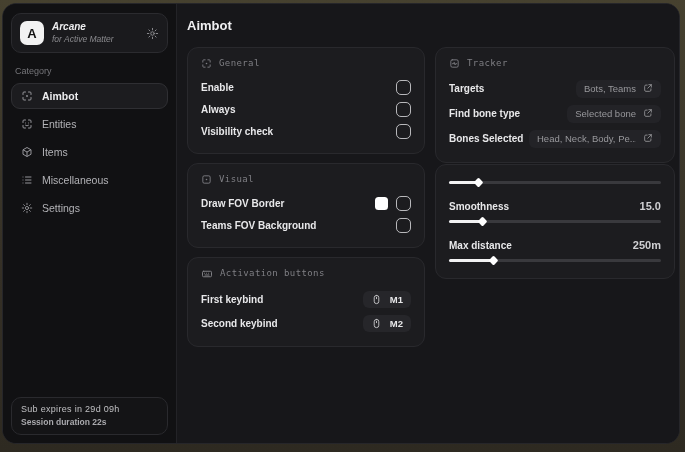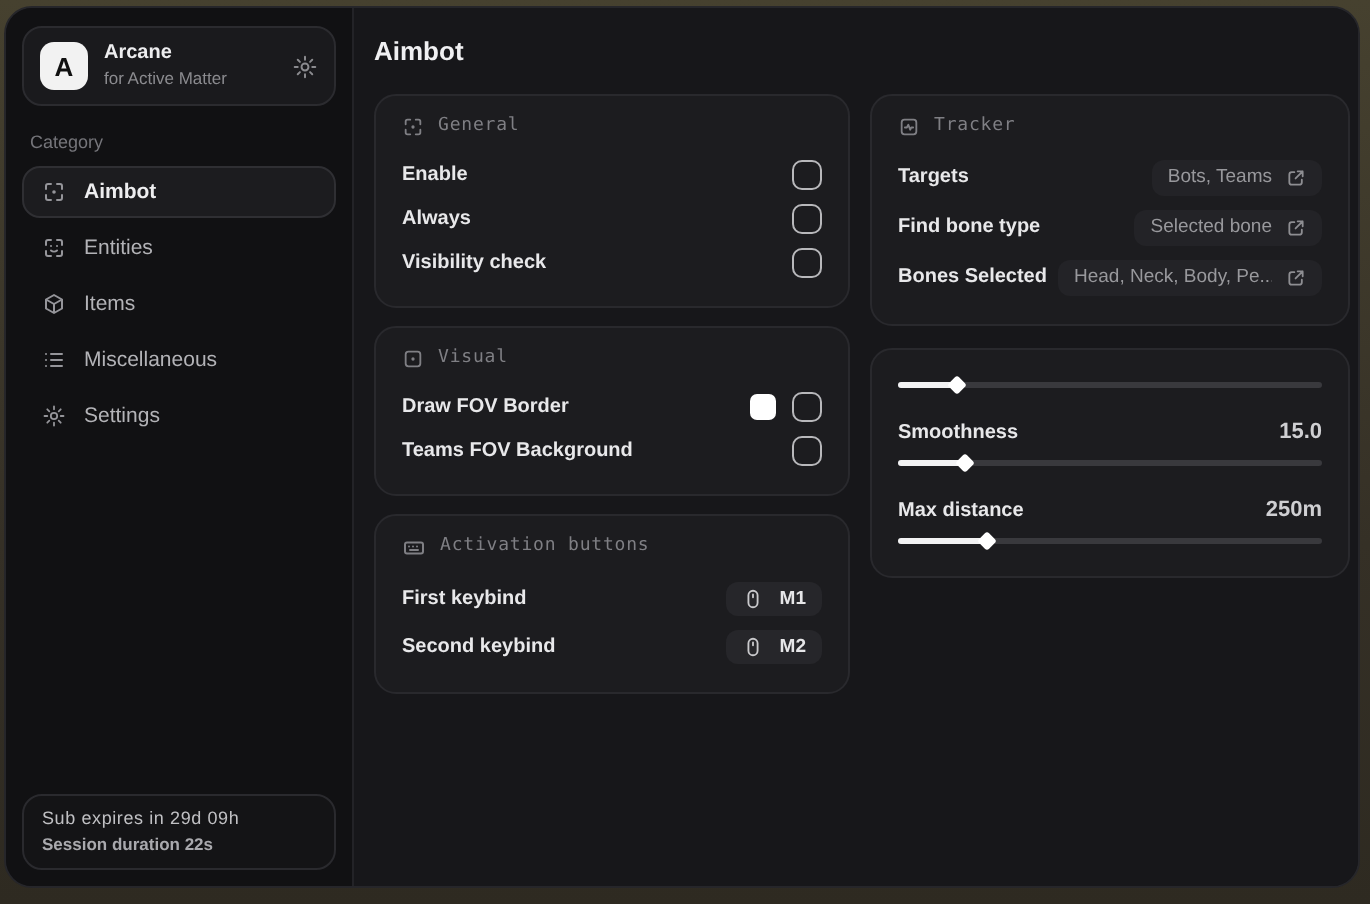--- a/index.html
+++ b/index.html
@@ -23,21 +23,21 @@
   .brand {
     display:flex; align-items:center; gap:8px;
     background:#1a1a1d; border:1px solid #2b2b2f; border-radius:10px;
     padding:7px 8px; height:40px;
   }
   .brand-avatar {
     width:24px; height:24px; border-radius:7px; background:#f2f2f2;
     color:#111; font-weight:700; font-size:13px;
     display:flex; align-items:center; justify-content:center;
   }
-  .brand-text { flex:1; line-height:1.25; }
+  .brand-text { flex:1; line-height:1.25;font-style:italic; }
   .brand-name { color:#ededef; font-size:10px; font-weight:700; }
   .brand-sub  { color:#8b8b8f; font-size:8.5px; }
   .brand-gear { color:#8b8b8f; display:flex; cursor:pointer; }
   .cat-label { color:#75757a; font-size:9px; margin:13px 4px 7px 4px; }
   .nav { display:flex; flex-direction:column; gap:2px; }
   .nav-item {
     display:flex; align-items:center; gap:9px; height:26px;
     padding:0 9px; border-radius:9px; border:1px solid transparent;
     color:#b3b3b7; font-size:10.5px; cursor:pointer;
   }
@@ -49,21 +49,21 @@
     margin-top:auto; border:1px solid #2a2a2e; border-radius:10px;
     padding:6px 9px 7px 9px; background:#141416;
   }
   .foot1 { font-family:Liberation Sans, sans-serif; font-size:9px; color:#c0c0c3; letter-spacing:.3px; }
   .foot2 { font-size:8.5px; color:#a9a9ad; font-weight:700; margin-top:3px; }
   
   .main { flex:1; padding:12px 8px 10px 10px; background:#17171a; overflow:hidden; }
   .page-title { color:#f0f0f2; font-size:13px; font-weight:700; margin:2px 0 14px 0; }
   .cols { display:flex; gap:10px; align-items:flex-start; }
   .col-left { width:238px; flex:0 0 238px; display:flex; flex-direction:column; gap:9px; }
-  .col-right { width:240px; flex:0 0 240px; display:flex; flex-direction:column; gap:11px; }
+  .col-right { width:240px; flex:0 0 240px; display:flex; flex-direction:column; gap:1px; }
   .card {
     background:#1c1c1f; border:1px solid #29292d; border-radius:11px;
     padding:10px 13px 11px 13px;
   }
   .card-header {
     display:flex; gap:7px;
     font-family:"DejaVu Sans Mono", monospace; font-size:9px; color:#7f7f84;
     letter-spacing:.4px; margin-bottom:7px;
   }
   .card-header .hi { display:flex; color:#7f7f84; }
@@ -78,21 +78,21 @@
     background:transparent; opacity:.85; cursor:pointer;
   }
   .swatch { width:13px; height:13px; border-radius:3.5px; cursor:pointer; }
   .keybind {
     display:inline-flex; align-items:center; gap:8px;
     background:#26262a; border-radius:6px; padding:3px 8px;
     color:#e6e6e8; font-size:9.5px; font-weight:700; cursor:pointer;
   }
   .keybind .ki { display:flex; color:#c9c9cc; }
   .dropdown {
-    display:inline-flex; align-items:flex-end; gap:7px;
+    display:inline-flex; align-items:flex-start; gap:7px;
     background:#232327; border-radius:6px; padding:3.5px 8px;
     color:#98989c; font-size:9.5px; cursor:pointer; max-width:160px;
   }
   .dropdown .dd-text { white-space:nowrap; overflow:hidden; }
   .dropdown .di { display:flex; color:#8e8e92; flex:0 0 auto; }
   .trow { height:25px; }
   .sgroup { margin-top:2px; margin-bottom:9px; }
   .sgroup:last-child { margin-bottom:2px; }
   .sgroup .row { height:20px; }
   .srow-value { color:#cfcfd2; font-size:11px; font-weight:600; }

